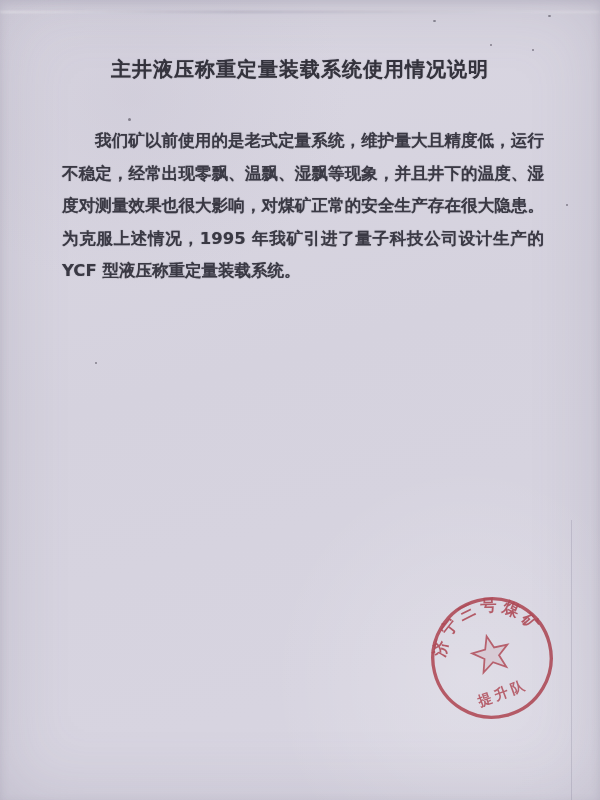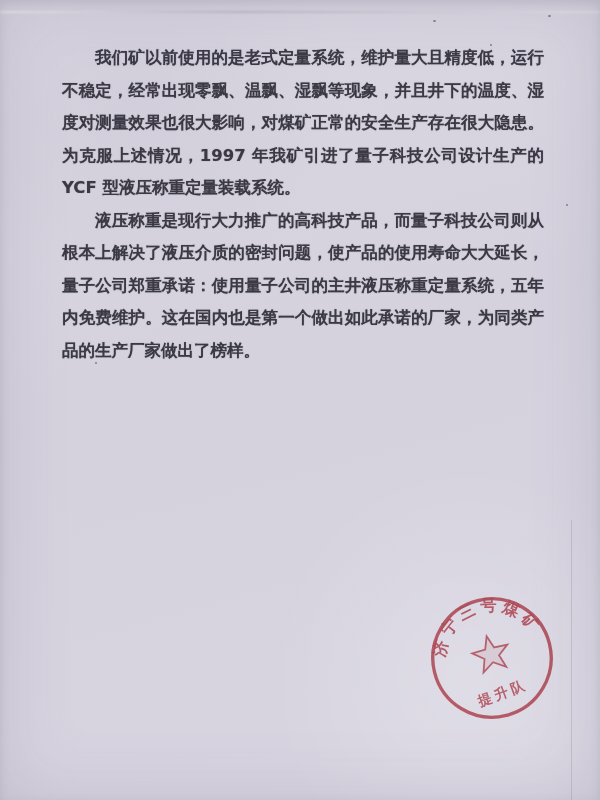--- a/index.html
+++ b/index.html
@@ -89,24 +89,24 @@
   <div class="crease-v"></div>
 
   <span class="speck" style="left:433px;top:20px;width:3px;height:2px;"></span>
   <span class="speck" style="left:490px;top:44px;width:2px;height:2px;"></span>
   <span class="speck" style="left:532px;top:49px;width:2px;height:2px;"></span>
   <span class="speck" style="left:548px;top:15px;width:3px;height:2px;"></span>
   <span class="speck" style="left:128px;top:118px;width:3px;height:3px;"></span>
   <span class="speck" style="left:566px;top:204px;width:2px;height:2px;"></span>
   <span class="speck" style="left:95px;top:362px;width:2px;height:2px;"></span>
 
+  <h1 class="doc-title">主井液压称重定量装载系统使用情况说明</h1>
 
   <div class="doc-body">
-    <p>我们矿以前使用的是老式定量系统，维护量大且精度低，运行不稳定，经常出现零飘、温飘、湿飘等现象，并且井下的温度、湿度对测量效果也很大影响，对煤矿正常的安全生产存在很大隐患。为克服上述情况，1997 年我矿引进了量子科技公司设计生产的 YCF 型液压称重定量装载系统。</p>
-    <p>液压称重是现行大力推广的高科技产品，而量子科技公司则从根本上解决了液压介质的密封问题，使产品的使用寿命大大延长，量子公司郑重承诺：使用量子公司的主井液压称重定量系统，五年内免费维护。这在国内也是第一个做出如此承诺的厂家，为同类产品的生产厂家做出了榜样。</p>
+    <p>我们矿以前使用的是老式定量系统，维护量大且精度低，运行不稳定，经常出现零飘、温飘、湿飘等现象，并且井下的温度、湿度对测量效果也很大影响，对煤矿正常的安全生产存在很大隐患。为克服上述情况，1995 年我矿引进了量子科技公司设计生产的 YCF 型液压称重定量装载系统。</p>
   </div>
 
   <svg class="stamp" width="134" height="134" viewBox="0 0 120 120">
     <g transform="rotate(-14 60 60)">
       <circle cx="60" cy="60" r="53" fill="none" stroke="#c13a46" stroke-width="3" opacity="0.9"></circle>
       <path id="stamp-arc" d="M 18.6 52.7 A 42 42 0 0 1 101.4 52.7" fill="none"></path>
       <text fill="#c13a46" font-size="14.5" font-weight="bold" letter-spacing="4" opacity="0.9">
         <textPath href="#stamp-arc" startOffset="50%" text-anchor="middle">济宁三号煤矿</textPath>
       </text>
       <path d="M60,40 L64.1,51.3 L76.2,51.7 L66.7,59.2 L70.5,70.8 L60,63.9 L49.5,70.8 L53.3,59.2 L43.8,51.7 L55.9,51.3 Z" fill="rgba(193,58,70,0.12)" stroke="#c13a46" stroke-width="1.6" opacity="0.85"></path>

